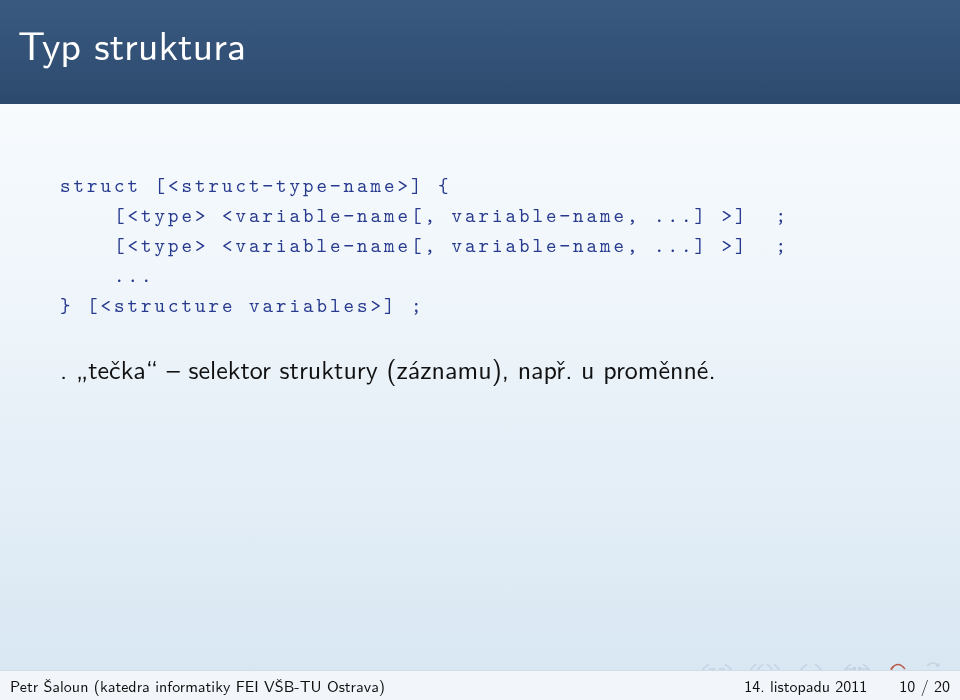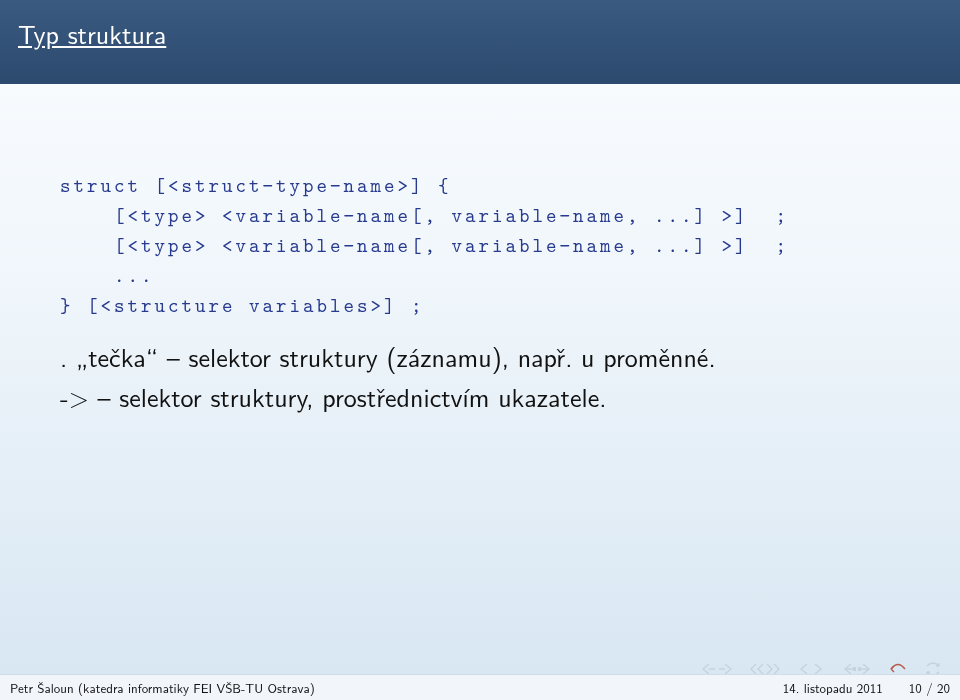--- a/index.html
+++ b/index.html
@@ -5,44 +5,44 @@
   * { box-sizing: border-box; margin: 0; padding: 0; }
   html, body { width: 960px; height: 700px; overflow: hidden; font-family: "Latin Modern Sans", "Computer Modern Sans", "DejaVu Sans", sans-serif; }
   .slide {
     width: 960px; height: 700px; position: relative;
     background: linear-gradient(to bottom, #fafdff 0%, #f0f6fb 40%, #d7e6f2 100%);
     color: #111;
   }
   .titlebar {
     position: absolute; top: 0; left: 0; right: 0;
     background: linear-gradient(to bottom, #3b5a80 0%, #2c4a6e 100%);
-    color: #fff; padding: 14px 18px 32px 18px; font-size: 26px; text-decoration: underline;
+    color: #fff; padding: 14px 18px 32px 18px; font-size: 40px;
   }
   .content {
     position: absolute; top: 170px; left: 60px; right: 60px;
     font-size: 22px; line-height: 1.5;
   }
   .code {
     font-family: "Latin Modern Mono", "DejaVu Sans Mono", monospace;
     color: #273a8e;
     white-space: pre;
     letter-spacing: 3px;
     font-size: 20px;
-    margin-bottom: 16px;
+    margin-bottom: 28px;
   }
   .body-text {
     font-family: "Latin Modern Sans", "DejaVu Sans", sans-serif;
     color: #111;
     font-size: 26px;
     line-height: 1.55;
   }
   .footer {
     position: absolute; left: 0; right: 0; bottom: 0;
     display: flex; align-items: center; justify-content: space-between;
-    font-size: 13px;
+    font-size: 16px;
     background: #f2f5fa;
     border-top: 1px solid #d0dce8;
     padding: 3px 10px 3px 10px;
     color: #111;
   }
   .footer .left { flex: 1; text-align: left; }
   .footer .center { flex: 1; text-align: center; }
   .footer .right { flex: 1; text-align: right; }
   .navbar {
     position: absolute; right: 18px; bottom: 24px;
@@ -63,21 +63,20 @@
 
   <div class="content">
     <div class="code"><span>struct [&lt;struct−type−name&gt;] {</span>
 <span>    [&lt;type&gt; &lt;variable−name[, variable−name, ...] &gt;]  ;</span>
 <span>    [&lt;type&gt; &lt;variable−name[, variable−name, ...] &gt;]  ;</span>
 <span>    ...</span>
 <span>} [&lt;structure variables&gt;] ;</span></div>
 
     <div class="body-text">
       <div>. „tečka“ – selektor struktury (záznamu), např. u proměnné.</div>
-      <div>-&gt; – selektor struktury, prostřednictvím ukazatele.</div>
     </div>
   </div>
 
   <div class="navbar">
     <span class="navgroup">
       <span>
         <svg width="14" height="12">
             <path d="M7 1 L1 6 L7 11 M7 6 L13 6" stroke="#c5d2e0" stroke-width="1.4" fill="none"></path>
           </svg>
       </span>

